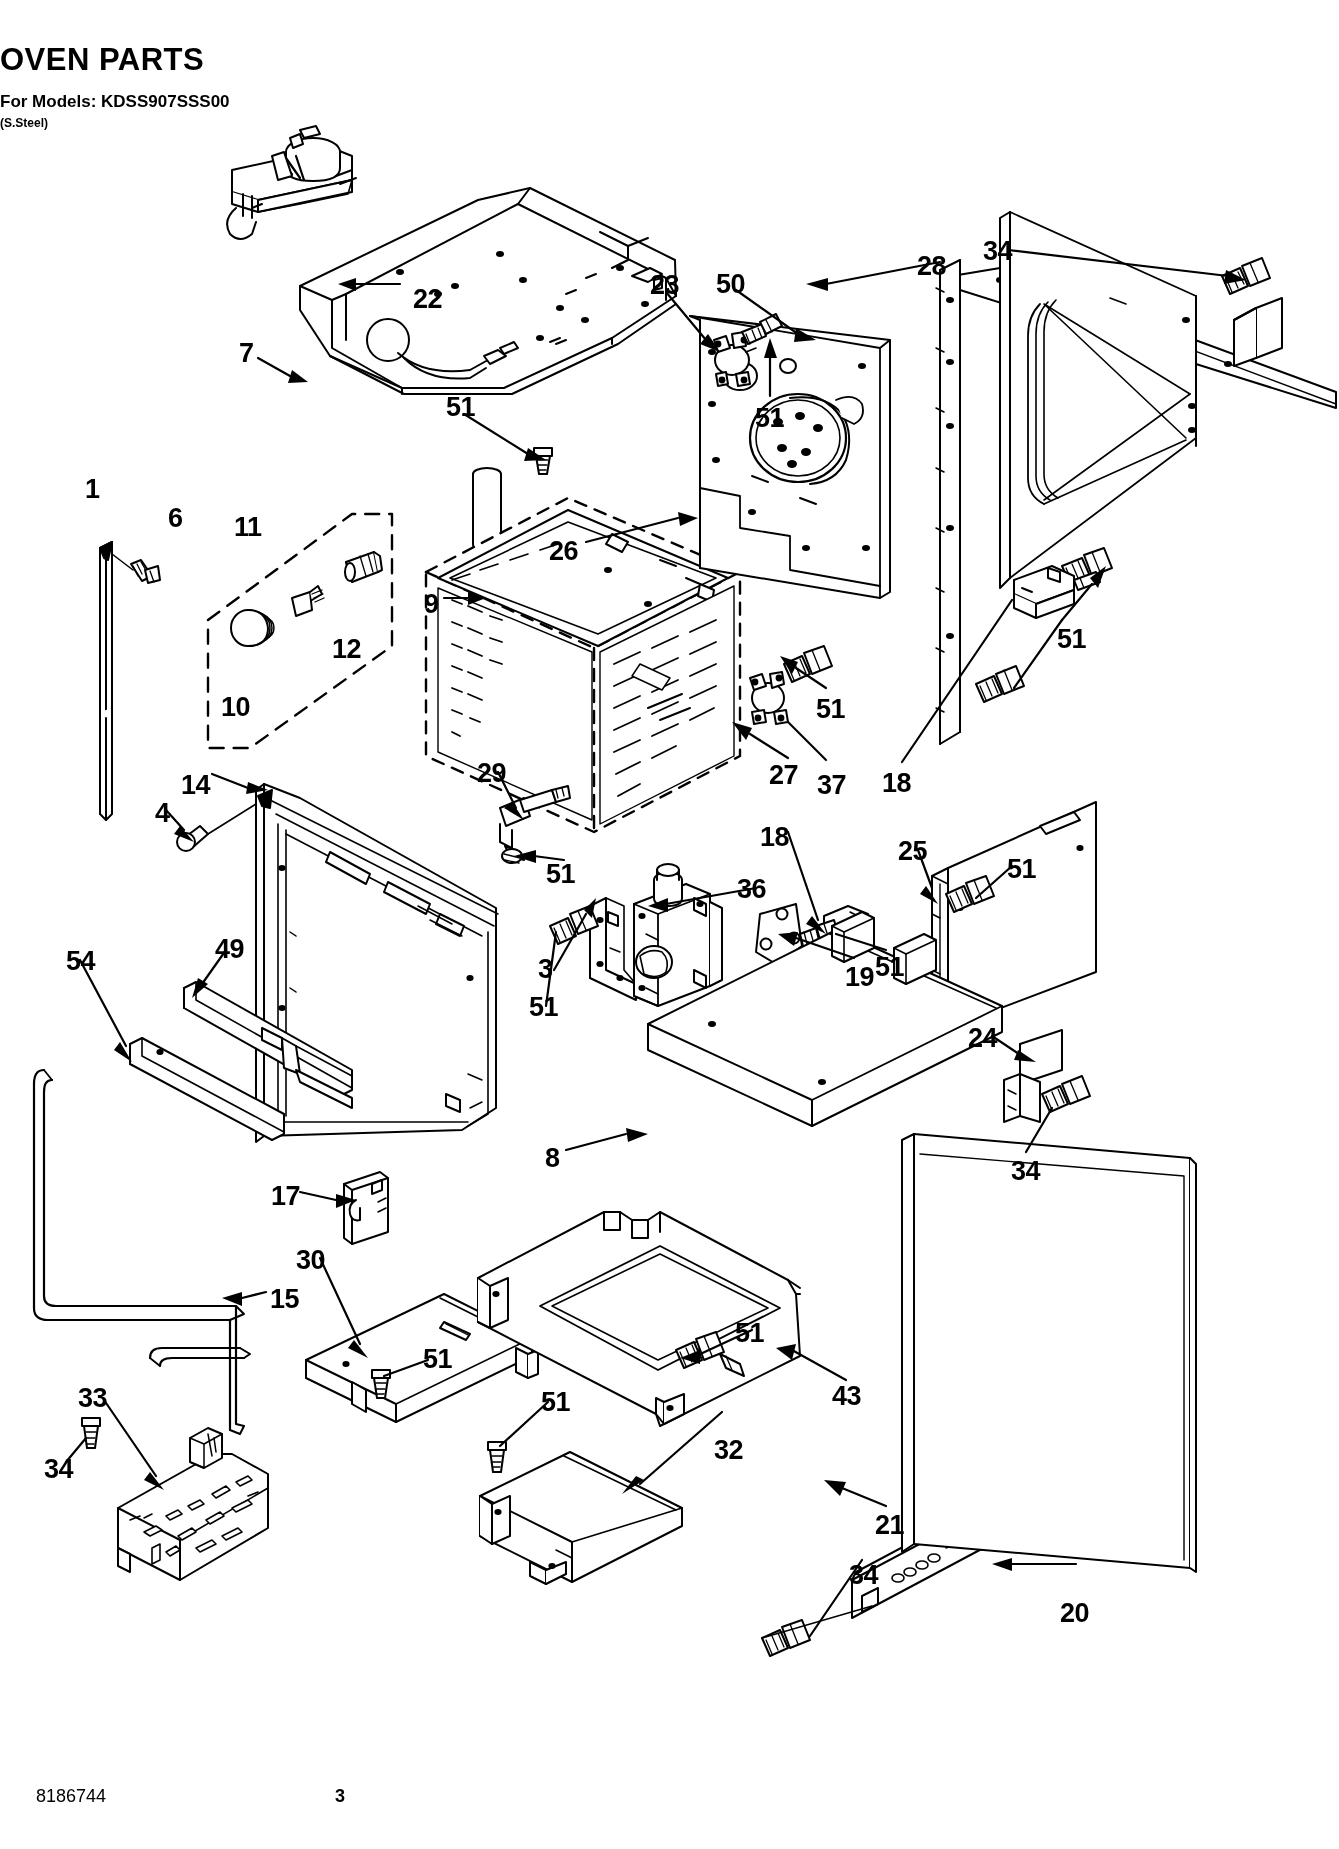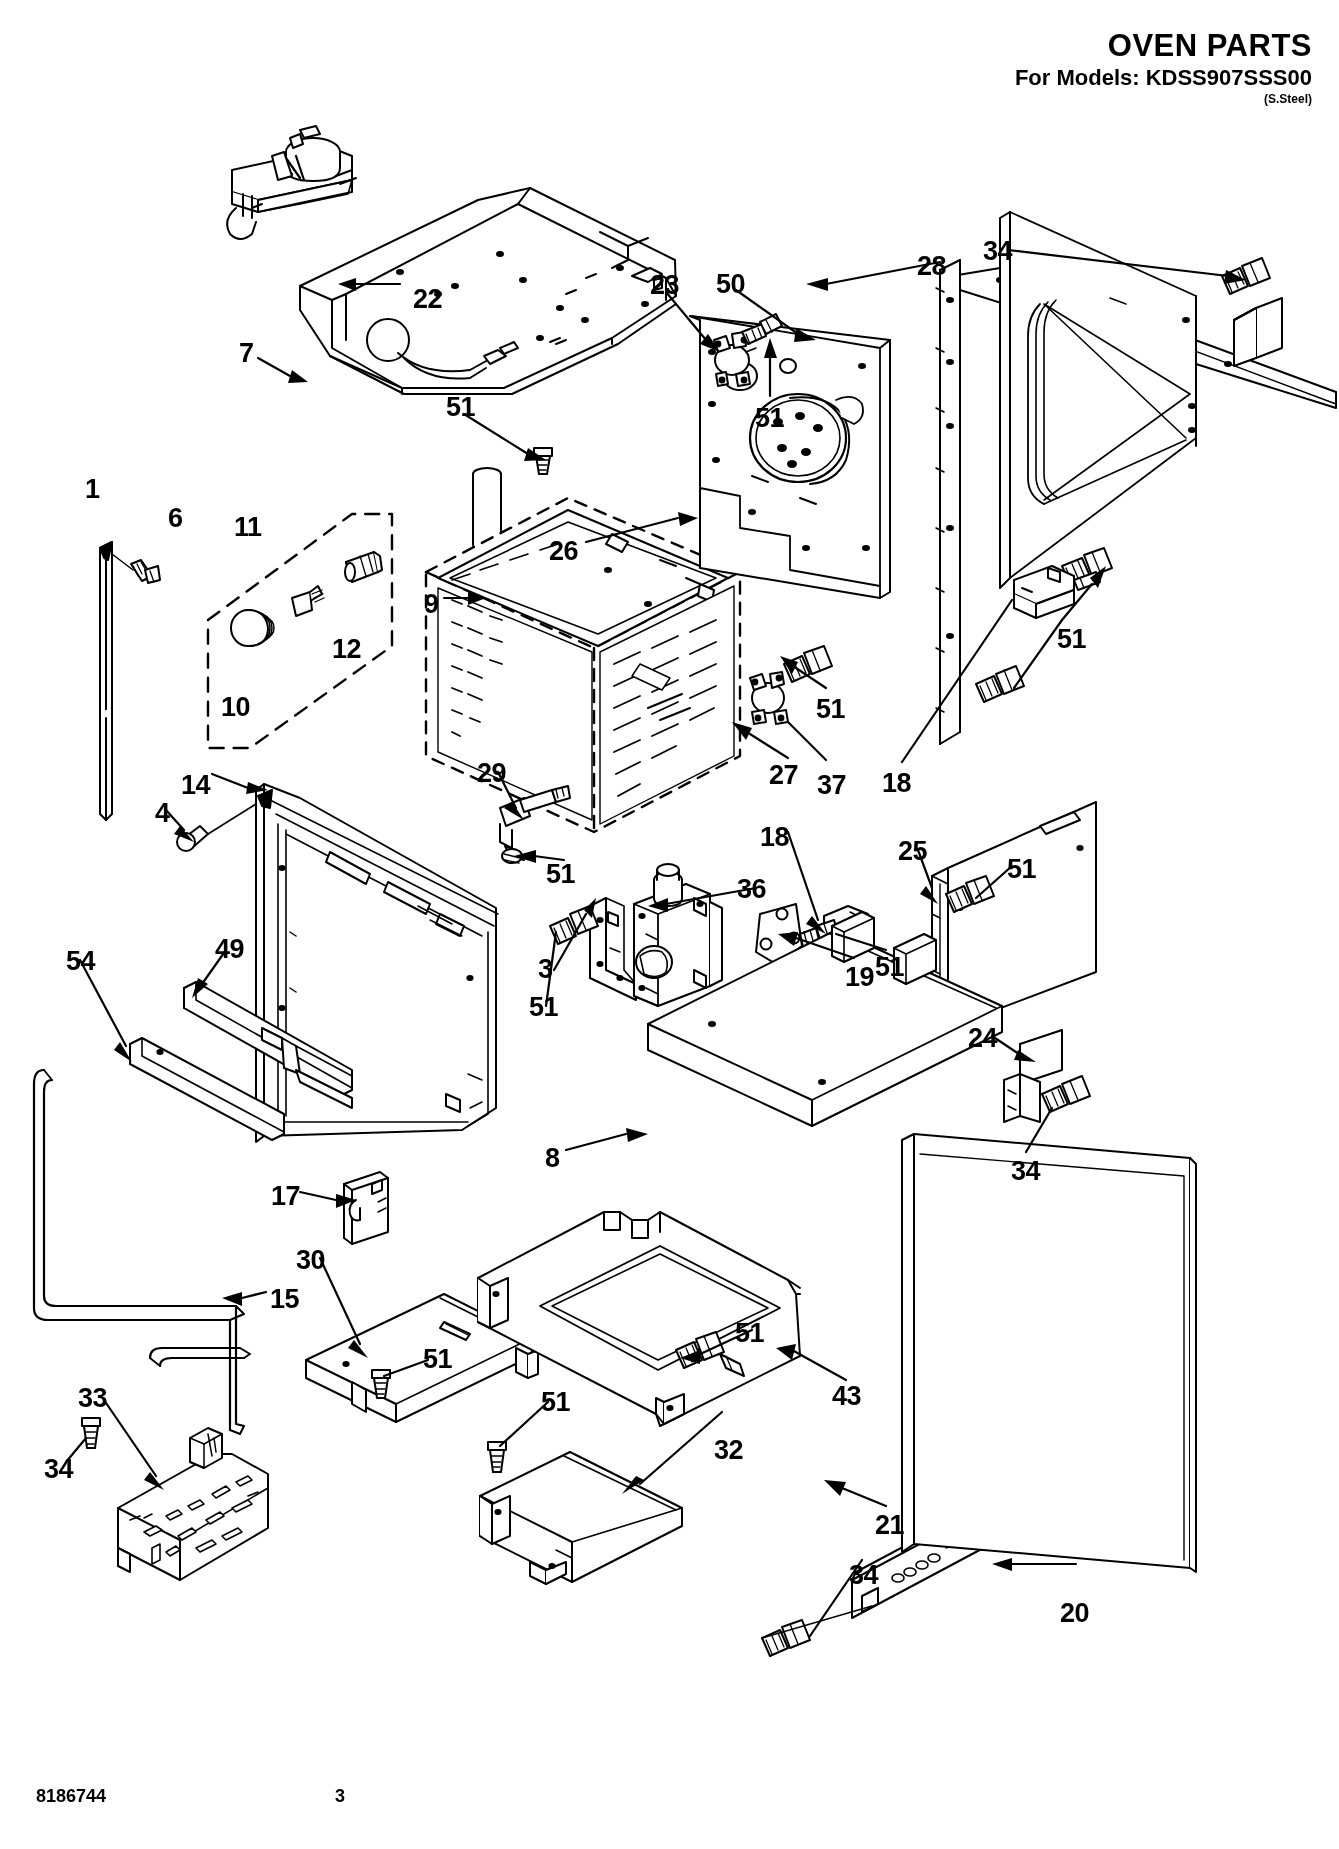--- a/index.html
+++ b/index.html
@@ -16,55 +16,55 @@
     position: relative;
     width: 1339px;
     height: 1849px;
     background: #ffffff;
     overflow: hidden;
   }
   
   #header {
     position: absolute;
     left: 0;
-    top: 28px;
+    top: 42px;
     width: 1312px;
-    text-align: right;
+    text-align: left;
   }
   #doc-title {
     font-size: 31px;
     font-weight: bold;
     letter-spacing: 0.5px;
     line-height: 36px;
   }
   #doc-models {
-    font-size: 22px;
+    font-size: 17px;
     font-weight: bold;
     line-height: 22px;
-    margin-top: 3px;
+    margin-top: 13px;
   }
   #doc-finish {
     font-size: 12px;
     font-weight: bold;
     line-height: 21px;
   }
   
   #footer {
     position: absolute;
     left: 0;
     top: 1786px;
     width: 1339px;
     height: 30px;
   }
   #footer-code {
     position: absolute;
     left: 36px;
     top: 0;
     font-size: 18px;
-    font-weight: bold;
+    font-weight: normal;
   }
   #footer-page {
     position: absolute;
     left: 0;
     top: 0;
     width: 680px;
     text-align: center;
     font-size: 18px;
     font-weight: bold;
   }

